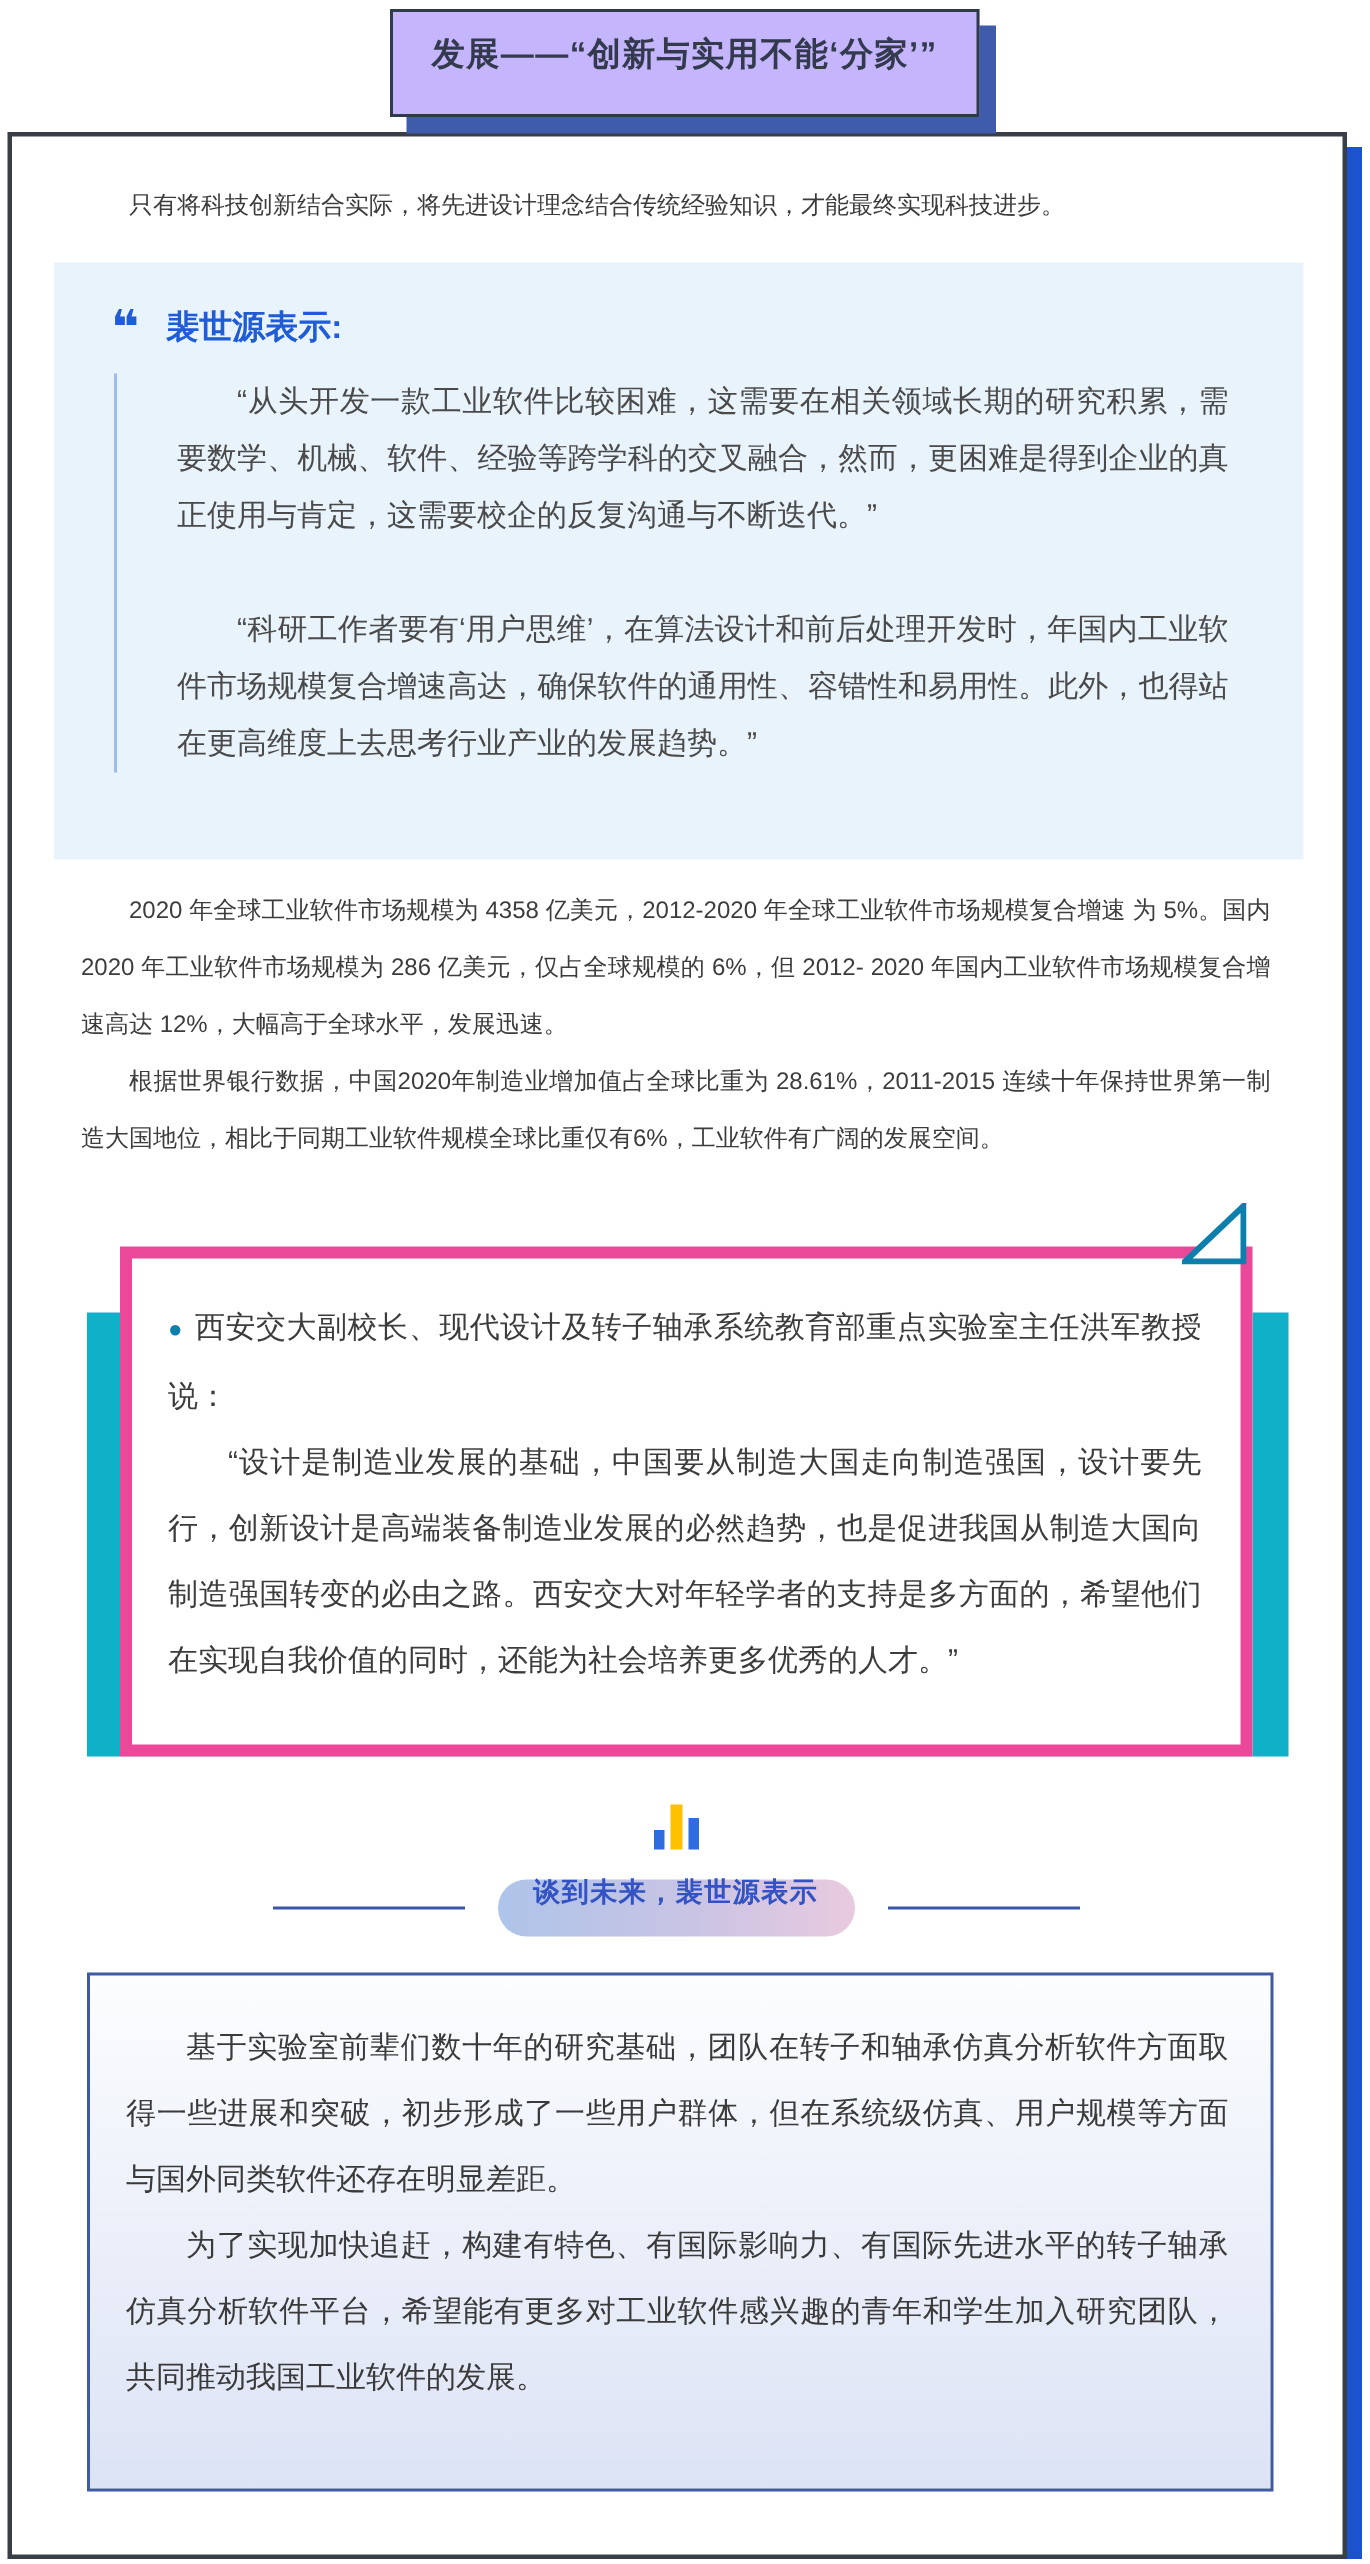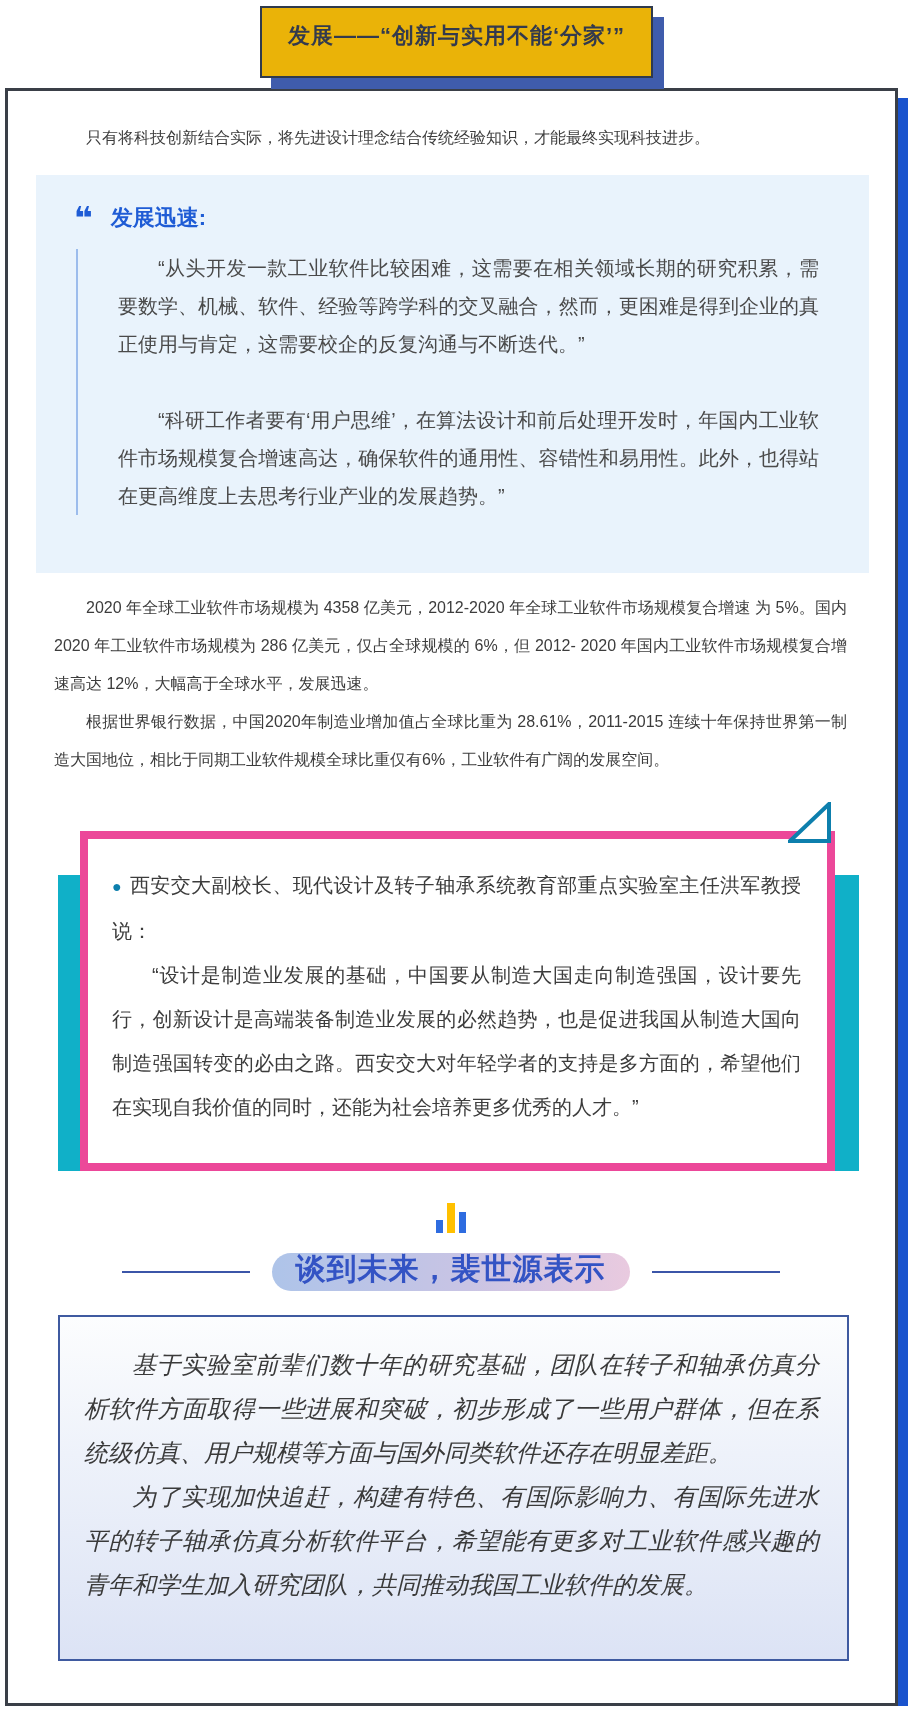--- a/index.html
+++ b/index.html
@@ -8,21 +8,21 @@
     width: 913px;
     background: #ffffff;
     font-family: "Liberation Sans", "DejaVu Sans", sans-serif;
     color: #3c3c3c;
   }
 
   
   .banner-row { display: flex; justify-content: center; padding-top: 6px; height: 78px; }
   .title-banner {
     position: relative;
-    background: #eab308;
+    background: #c4b5fd;
     border: 2px solid #2f3a4d;
     box-shadow: 11px 11px 0 0 #3f5cac;
     padding: 13px 26px 15px;
     font-size: 22px;
     font-weight: bold;
     color: #333a4d;
     letter-spacing: 1px;
     white-space: nowrap;
   }
 
@@ -145,60 +145,59 @@
   }
   .header-line { height: 2px; width: 128px; background: #3b55a8; }
   .header-pill {
     background: linear-gradient(90deg, #aec4e9 0%, #c9c4e4 55%, #e9cadf 100%);
     border-radius: 22px;
     padding: 2px 24px 8px;
     height: 38px;
   }
   .header-pill span {
     display: inline-block;
-    font-size: 30px;
+    font-size: 18px;
     font-weight: bold;
     color: #3353c4;
     transform: translateY(-6px);
     letter-spacing: 1px;
     white-space: nowrap;
   }
 
   
   .future-box {
     margin: 0 24px 6px 30px;
     border: 2px solid #3f5aa0;
     background: linear-gradient(180deg, #fcfdfe 0%, #eef2fa 40%, #dce3f5 100%);
     padding: 26px 28px 52px 24px;
   }
   .future-box p {
     margin: 0;
-    font-size: 24px;
+    font-size: 20px;
     line-height: 44px;
     text-indent: 2em;
     color: #3a3a3a;
     text-align: justify;
-    font-style: italic;
   }
 </style>
 </head>
 <body>
 
 <div class="banner-row">
   <div class="title-banner">发展——“创新与实用不能‘分家’”</div>
 </div>
 
 <div class="main-box">
 
   <p class="para intro">只有将科技创新结合实际，将先进设计理念结合传统经验知识，才能最终实现科技进步。</p>
 
   <div class="quote-block">
     <div class="quote-head">
       <span class="quote-glyph">❝</span>
-      <span>发展迅速:</span>
+      <span>裴世源表示:</span>
     </div>
     <div class="quote-body">
       <p>“从头开发一款工业软件比较困难，这需要在相关领域长期的研究积累，需要数学、机械、软件、经验等跨学科的交叉融合，然而，更困难是得到企业的真正使用与肯定，这需要校企的反复沟通与不断迭代。”</p>
       <p>“科研工作者要有‘用户思维’，在算法设计和前后处理开发时，年国内工业软件市场规模复合增速高达，确保软件的通用性、容错性和易用性。此外，也得站在更高维度上去思考行业产业的发展趋势。”</p>
     </div>
   </div>
 
   <div class="body-paras">
     <p class="para">2020 年全球工业软件市场规模为 4358 亿美元，2012-2020 年全球工业软件市场规模复合增速 为 5%。国内 2020 年工业软件市场规模为 286 亿美元，仅占全球规模的 6%，但 2012- 2020 年国内工业软件市场规模复合增速高达 12%，大幅高于全球水平，发展迅速。</p>
     <p class="para">根据世界银行数据，中国2020年制造业增加值占全球比重为 28.61%，2011-2015 连续十年保持世界第一制造大国地位，相比于同期工业软件规模全球比重仅有6%，工业软件有广阔的发展空间。</p>

